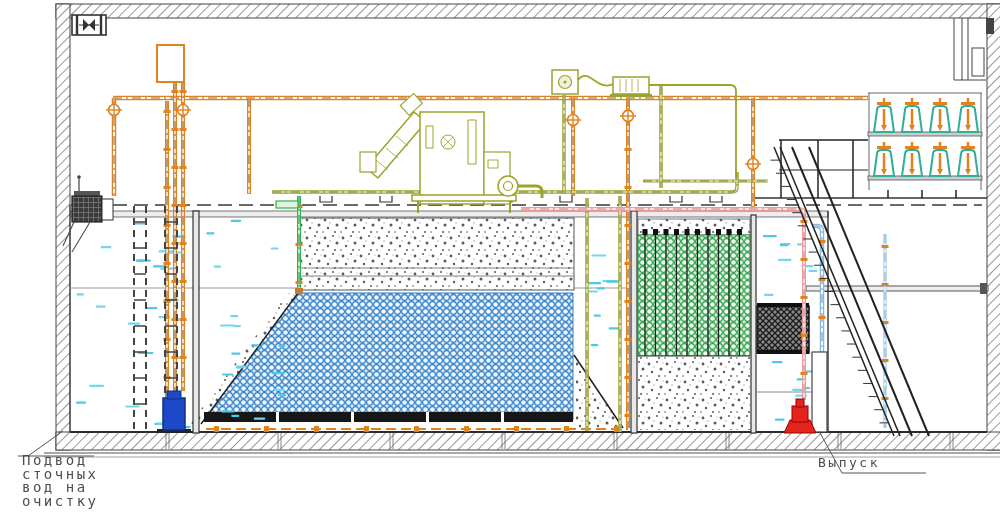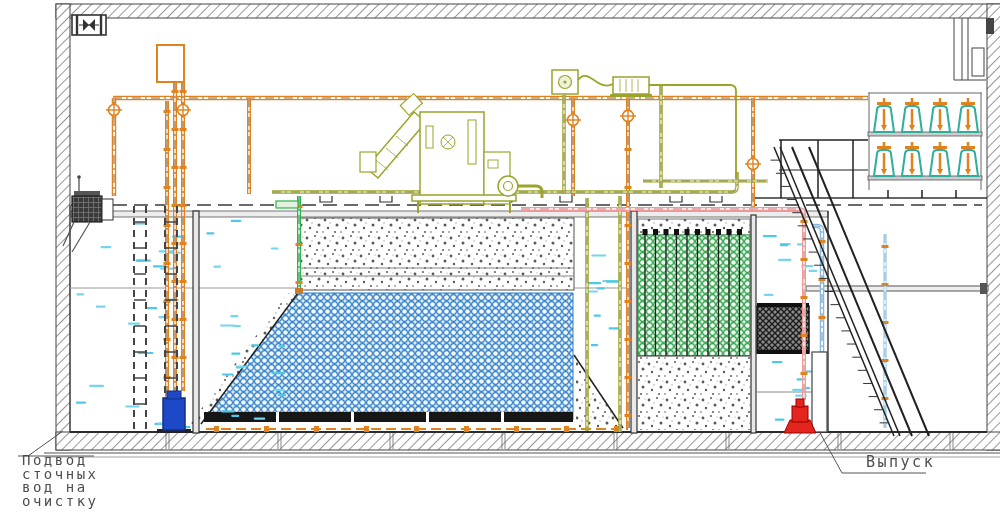--- a/index.html
+++ b/index.html
@@ -7,21 +7,21 @@
     --c-blue:#86B8E0; --c-lblue:#A8D4EC; --c-cyan:#4FC7E8; --c-teal:#2FAE9B;
     --c-pumpb:#1D49C8; --c-pumpr:#E3251E; --c-line:#3A3A3A;
   }
   html,body{margin:0;padding:0;background:#ffffff;}
   .stage{position:relative;width:1000px;height:512px;background:#fff;overflow:hidden;
          font-family:"DejaVu Sans Mono","Liberation Mono",monospace;margin-left:16px;}
   .stage svg{position:absolute;left:0;top:0;}
   .cad-label{position:absolute;color:#4d4d4d;font-size:14px;line-height:13.5px;
              letter-spacing:2.5px;white-space:nowrap;}
   #inletLabel{left:6px;top:454px;}
-  #outletLabel{left:850px;top:456px;font-size:15px;}
+  #outletLabel{left:802px;top:456px;font-size:13px;}
 </style>
 </head>
 <body>
 
 <div class="stage">
 <svg width="1000" height="512" viewBox="0 0 1000 512">
 <defs>
   <pattern id="hatch" width="7" height="7" patternUnits="userSpaceOnUse" patternTransform="rotate(45)">
     <rect width="7" height="7" fill="#ffffff"></rect>
     <line x1="0" y1="0" x2="0" y2="7" stroke="#6a6a6a" stroke-width="1.4"></line>

